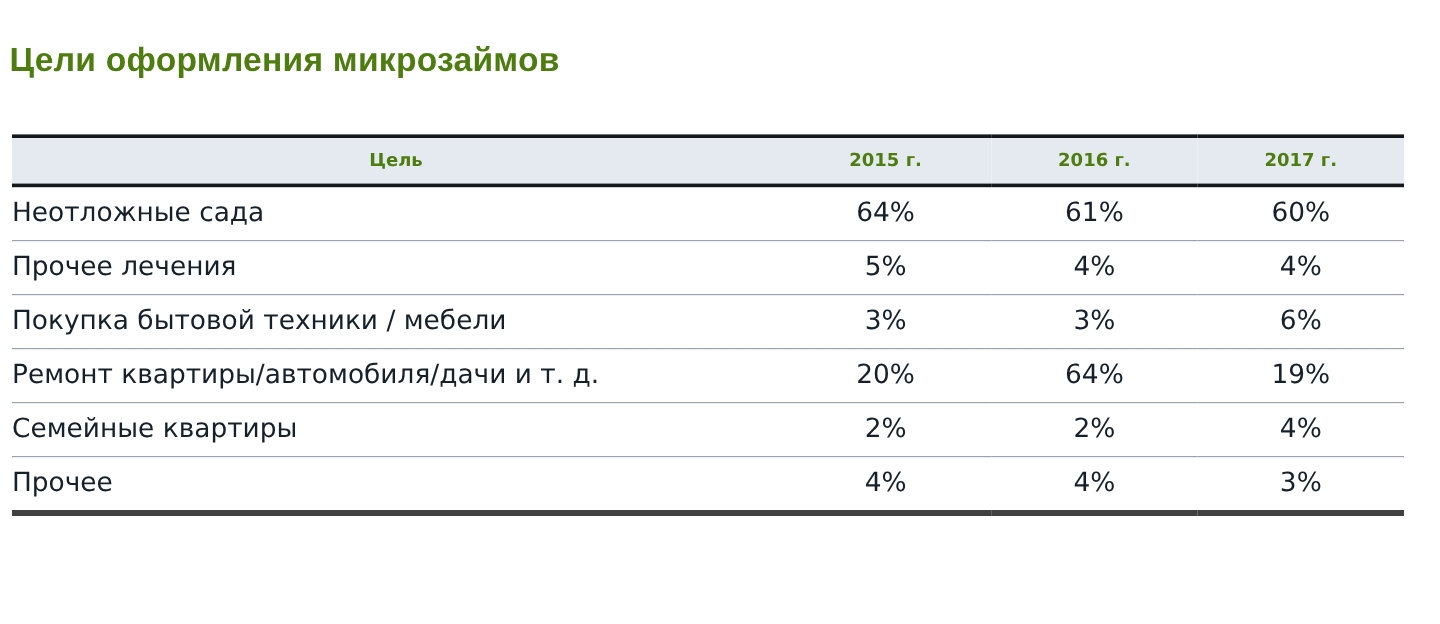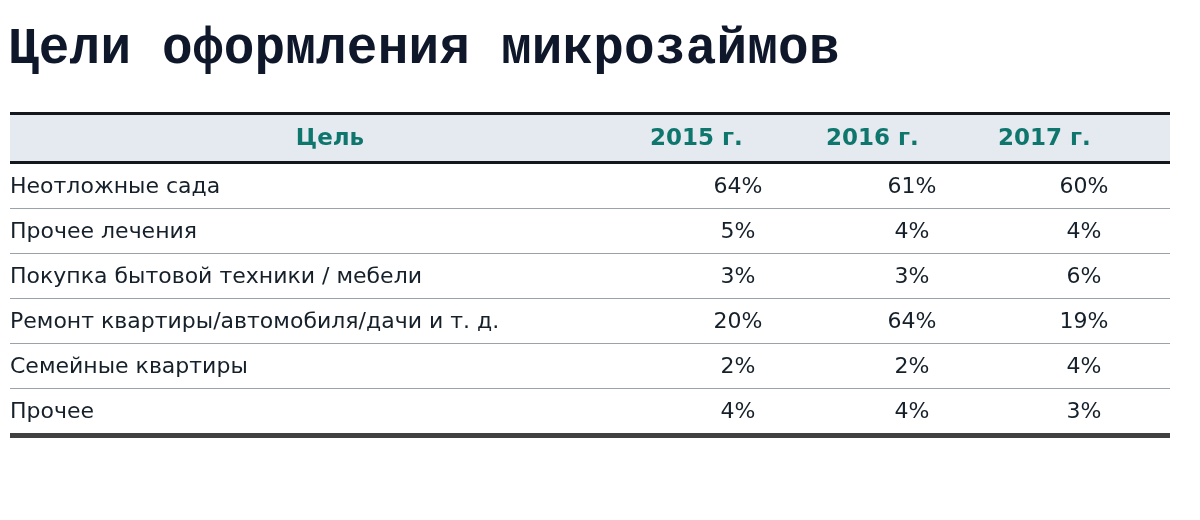--- a/index.html
+++ b/index.html
@@ -12,25 +12,25 @@
     width: 1200px;
     height: 520px;
     background: #ffffff;
     font-family: "DejaVu Sans", sans-serif;
     overflow: hidden;
   }
   .title {
     position: absolute;
     left: 8px;
     top: 26px;
-    font-family: Liberation Mono, monospace;
+    font-family: Liberation Sans, sans-serif;
     font-weight: bold;
-    font-size: 51px;
+    font-size: 28px;
     line-height: 48px;
-    color: #0f172a;
+    color: #4d7c0f;
     letter-spacing: 0.2px;
     white-space: nowrap;
   }
   .table-wrap {
     position: absolute;
     left: 10px;
     top: 112px;
     width: 1160px;
   }
   table.data {
@@ -38,32 +38,32 @@
     border-collapse: collapse;
     table-layout: fixed;
   }
   table.data col.c-goal   { width: 640px; }
   table.data col.c-y1     { width: 176px; }
   table.data col.c-y2     { width: 172px; }
   table.data col.c-y3     { width: 172px; }
 
   table.data thead th {
     background: #e4eaef;
-    font-size: 23px;
+    font-size: 15px;
     font-weight: bold;
-    color: #0f766e;
+    color: #4d7c0f;
     padding: 9px 0 11px 0;
     border-top: 3px solid #14181c;
     border-bottom: 3px solid #14181c;
   }
   thead th.goal-head {
     text-align: center;
   }
   thead th.year-head {
-    text-align: left;
+    text-align: center;
     padding-right: 34px;
   }
 
   table.data tbody td {
     font-size: 22px;
     color: #15202a;
     padding: 9px 0 10px 0;
     border-bottom: 1px solid #9aa3ab;
   }
   tbody tr:last-child td {

